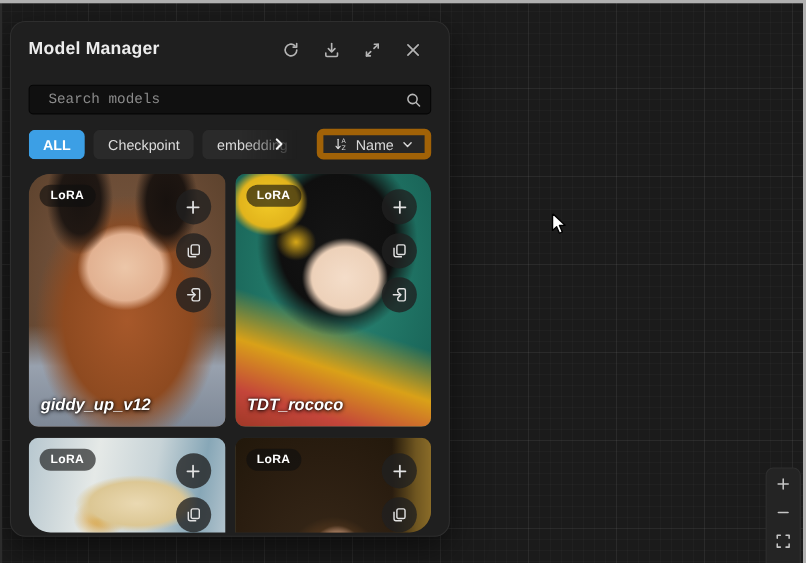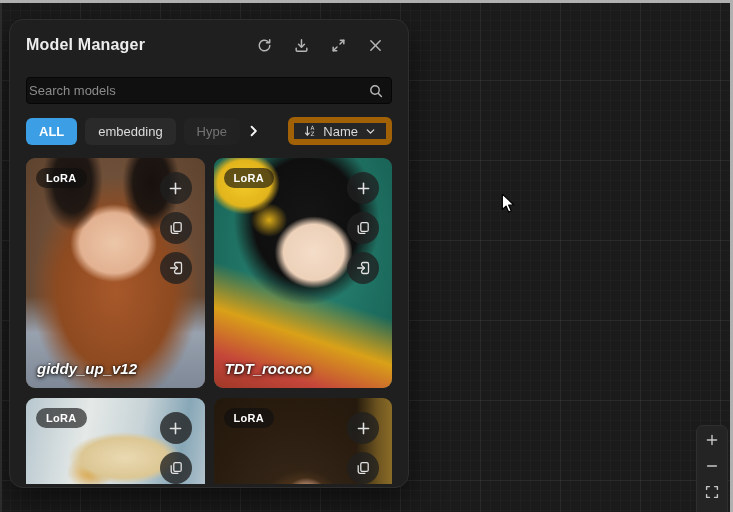--- a/index.html
+++ b/index.html
@@ -43,22 +43,22 @@
   .header-actions { display:flex; align-items:center; gap:19px; margin-right:8px; }
   .icon-btn { background:none; border:none; padding:0; width:18px; height:18px;
               display:flex; align-items:center; justify-content:center; cursor:pointer; }
   .icon-btn svg { stroke:#b5b5b5; }
 
   
   .search-row { position:relative; margin-top:15px; }
   .search-input {
     width:100%; height:27px;
     background:#101010; border:1px solid #060606; border-radius:4px;
-    color:#cfcfcf; font-size:13px; font-family:Liberation Sans, sans-serif;
-    padding:0 32px 0 2px; outline:none;
+    color:#cfcfcf; font-size:13px; font-family:Liberation Mono, monospace;
+    padding:0 32px 0 17px; outline:none;
   }
   .search-input::placeholder { color:#8b8b8b; }
   .search-icon { position:absolute; right:8px; top:50%; transform:translateY(-50%); display:flex; }
 
   
   .chips-row { margin-top:13px; height:28px; display:flex; align-items:center; position:relative; }
   .chips-scroller {
     flex:1; display:flex; align-items:center; gap:8px; overflow:hidden;
     -webkit-mask-image:linear-gradient(90deg,#000 76%, transparent 96%);
             mask-image:linear-gradient(90deg,#000 76%, transparent 96%);
@@ -76,21 +76,21 @@
     z-index:3; display:flex; cursor:pointer; background:none; border:none; padding:0;
   }
   .sort-btn {
     flex:0 0 auto; margin-left:8px; height:28px; padding:0 9px;
     background:#262626; border:6px solid #a16207; border-radius:6px;
     display:flex; align-items:center; gap:6px;
     color:#d9d9d9; font-size:13px; cursor:pointer; font-family:"Liberation Sans",sans-serif;
   }
 
   
-  .cards-wrap { margin-top:13px; height:326px; overflow:hidden; }
+  .cards-wrap { margin-top:13px; height:326px; overflow:hidden;border-radius:20px; }
   .cards-grid { display:grid; grid-template-columns:1fr 1fr; gap:10px 9px; }
   .card {
     position:relative; height:230px; border-radius:9px; overflow:hidden;
     background:#2b2b2b; cursor:pointer;
   }
   .thumb { position:absolute; inset:0; }
 
   .thumb-1 { background:
       radial-gradient(ellipse 42px 70px at 26% 10%, #191310 0%, rgba(25,19,16,0.92) 45%, transparent 72%),
       radial-gradient(ellipse 40px 66px at 70% 11%, #17110e 0%, rgba(23,17,14,0.92) 45%, transparent 72%),
@@ -199,20 +199,21 @@
       <svg width="16" height="16" viewBox="0 0 16 16" fill="none" stroke="#b8b8b8" stroke-width="1.4" stroke-linecap="round">
         <circle cx="7" cy="7" r="4.2"></circle>
           <path d="M10.2 10.2 13.4 13.4"></path>
       </svg>
     </span>
   </div>
 
   <div class="chips-row">
     <div class="chips-scroller">
       <button class="chip active">ALL</button>
+      <button class="chip">Checkpoint</button>
       <button class="chip">embedding</button>
       <button class="chip faded">Hype</button>
     </div>
     <button class="scroll-chevron">
       <svg width="15" height="15" viewBox="0 0 16 16" fill="none" stroke="#f5f5f5" stroke-width="2" stroke-linecap="round" stroke-linejoin="round">
         <path d="M6 3.5 10.5 8 6 12.5"></path>
       </svg>
     </button>
     <button class="sort-btn">
       <svg width="14" height="14" viewBox="0 0 16 16" fill="none" stroke="#d9d9d9" stroke-width="1.3" stroke-linecap="round" stroke-linejoin="round">

